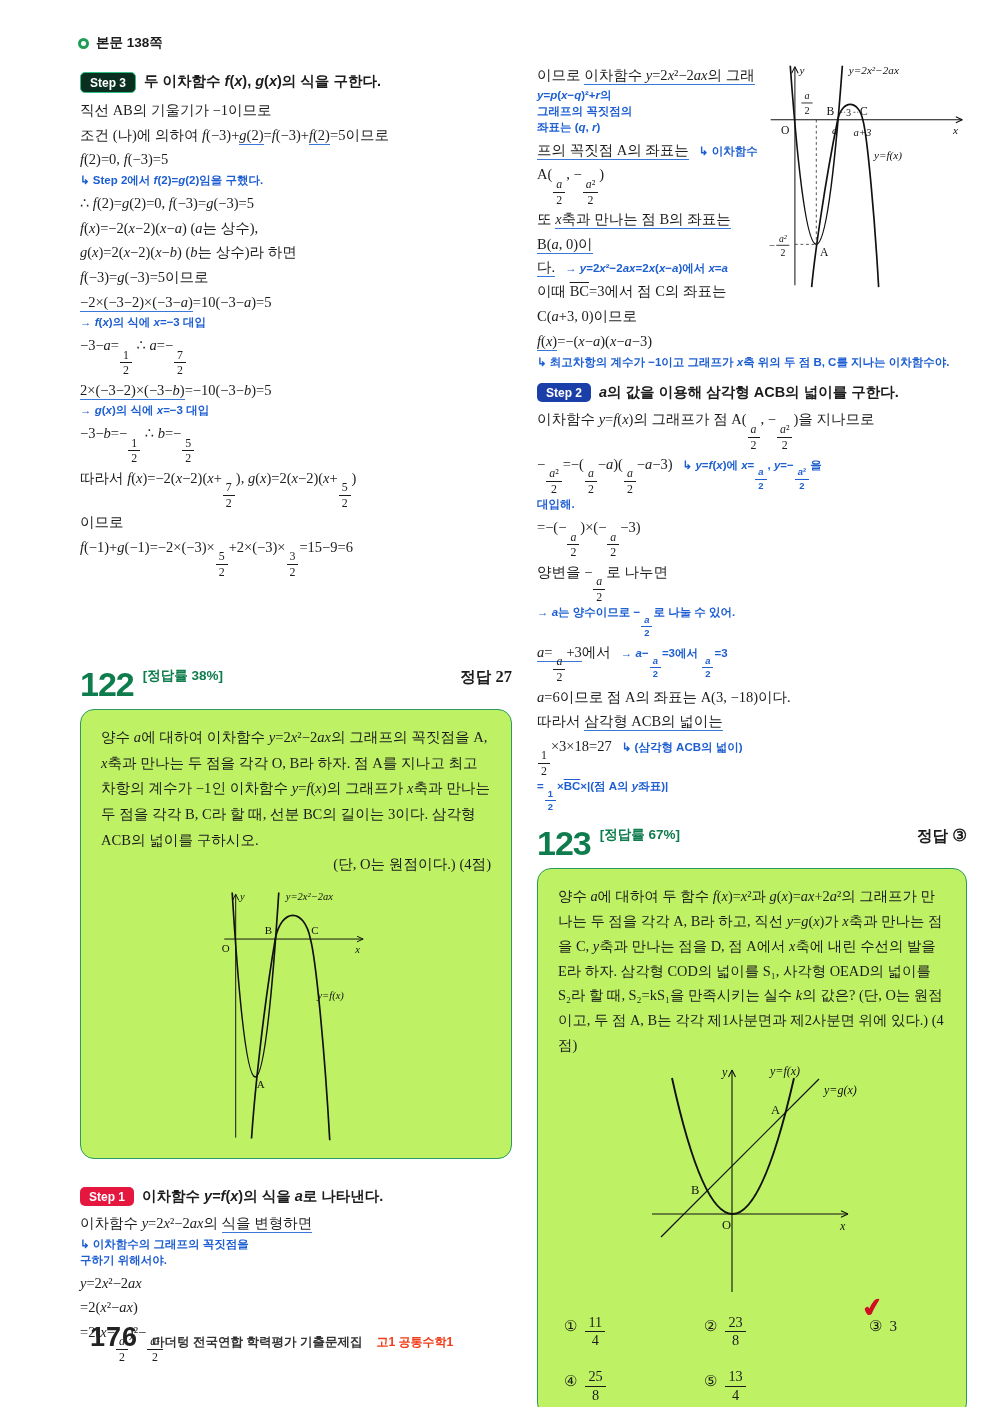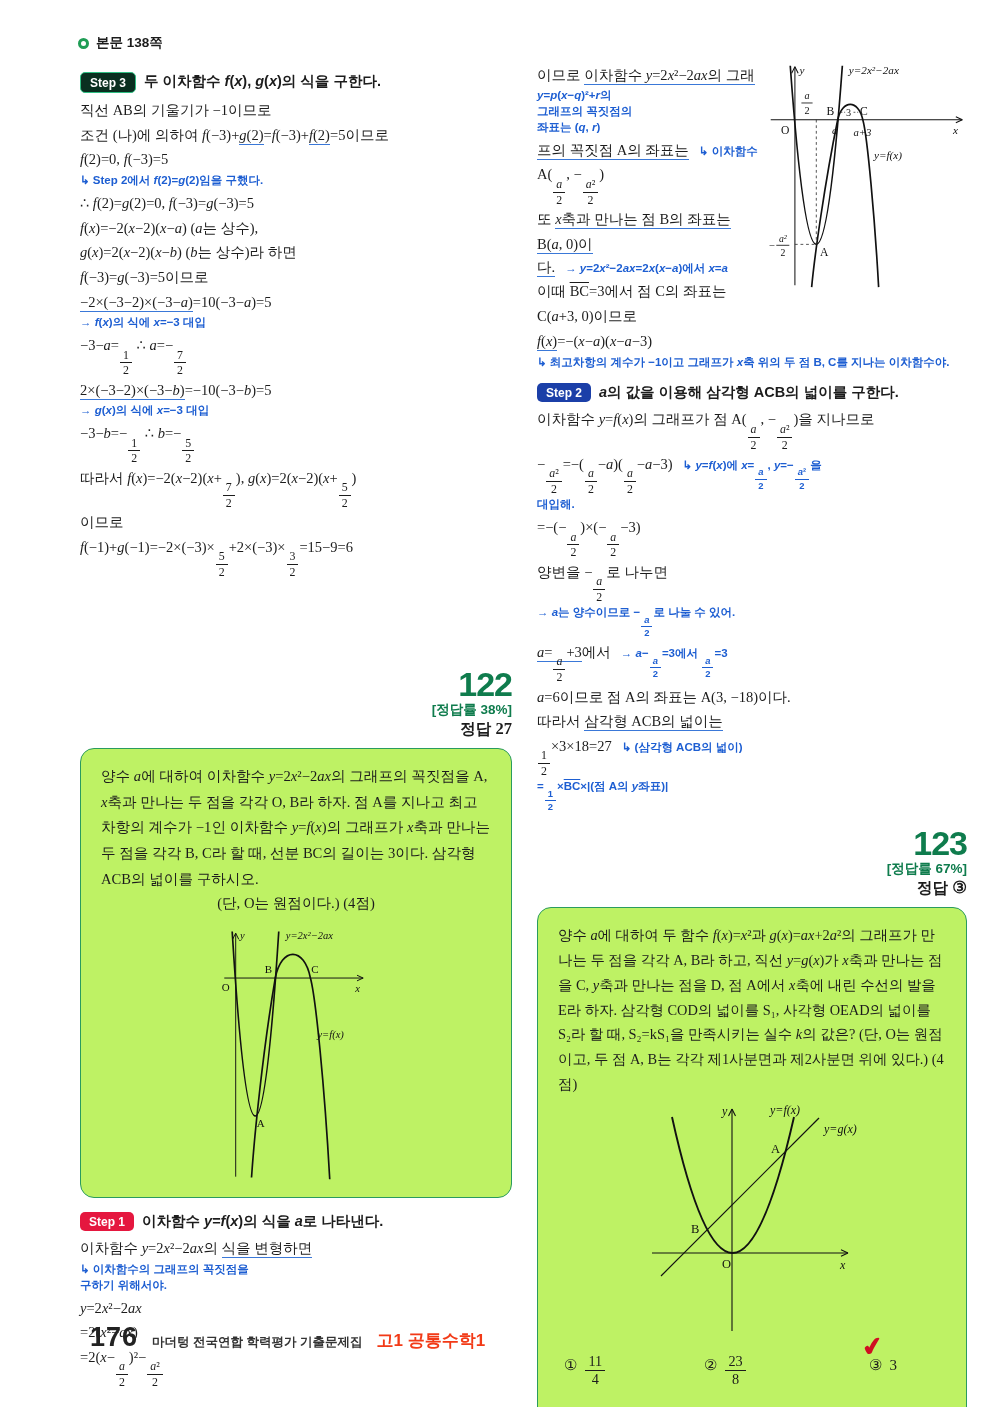--- a/index.html
+++ b/index.html
@@ -30,49 +30,49 @@
   .inote{color:var(--blue); font-size:11.5px; margin-left:10px; font-family:"Liberation Sans",sans-serif; font-weight:600; white-space:nowrap;}
   .ind1{margin-left:14px;} .ind3{margin-left:92px;}
   .ind4{margin-left:132px;} .ind5{margin-left:152px;}
   .tight{margin-top:-2px;}
   .fr{display:inline-flex; flex-direction:column; align-items:center; vertical-align:-0.7em; line-height:1.08; font-size:0.82em; margin:0 1px;}
   .fn{border-bottom:1px solid currentColor; padding:0 3px 1px;}
   .fd{padding-top:1px;}
   .ov{text-decoration:overline;}
   .ub{border-bottom:1.6px solid #3a78d8; padding-bottom:1px;}
   
-  .prob-head{display:flex; align-items:flex-end; margin-bottom:8px;flex-direction:column;}
+  .prob-head{display:flex; align-items:flex-start; margin-bottom:8px;}
   .pnum{font-size:34px; font-weight:800; color:var(--green); letter-spacing:-1px; line-height:1;}
   .prate{color:var(--green); font-weight:700; font-size:13.5px; margin-left:9px;}
   .pans{margin-left:auto; font-weight:700; font-size:15.5px;}
   .pans .ans-num{font-family:"Liberation Serif",serif; font-weight:700; font-size:16.5px;}
   .pbox{border:1.7px solid var(--box-green); border-radius:14px; padding:15px 20px 13px; background:#bef264;}
   .ptext{font-family:"Liberation Serif",serif; font-size:14.6px; line-height:1.76; color:var(--ink);}
-  .pcond{font-family:"Liberation Serif",serif; font-size:14.6px; text-align:center; margin-top:2px;}
+  .pcond{font-family:"Liberation Serif",serif; font-size:14.6px; text-align:right; margin-top:2px;}
   .prob122{margin-top:88px;}
   .prob123{margin-top:14px;}
-  .step1-sec{margin-top:14px;}
+  .step1-sec{margin-top:28px;}
   
   .gsvg{display:block;}
   .g1{float:right; margin:0 0 6px 6px;}
   .g2{margin:14px 0 2px 118px;}
   .g3{margin:6px 0 2px 86px;}
   svg text{font-family:"Liberation Serif",serif; fill:#111;}
   svg .it{font-style:italic;}
   
   .choices{display:grid; grid-template-columns:140px 165px 1fr; row-gap:10px; margin-top:10px; padding-left:6px;}
   .choice{position:relative; font-family:"Liberation Serif",serif; font-size:15px; display:flex; align-items:center; gap:7px;}
   .cnum{font-size:15px;}
   .cval .fr{font-size:0.95em;text-align:right;}
   .chk{position:absolute; left:-7px; top:-11px; color:#cf0f22; font-size:25px; transform:rotate(-10deg); font-weight:700;}
   
   .footer{position:absolute; left:90px; top:1322px; display:flex; align-items:baseline; gap:14px;}
   .fpage{font-size:27px; font-weight:700; color:#222; letter-spacing:1px;}
   .fbook{font-size:12.5px; font-weight:700; color:#333;}
-  .fsub{font-size:17px; font-weight:700; color:var(--footer-red);}
+  .fsub{font-size:12px; font-weight:700; color:var(--footer-red);}
 </style>
 </head>
 <body>
 
 <div class="page">
 
   <div class="ref">
     <span class="ring"></span>
     <span>본문 138쪽</span>
   </div>

